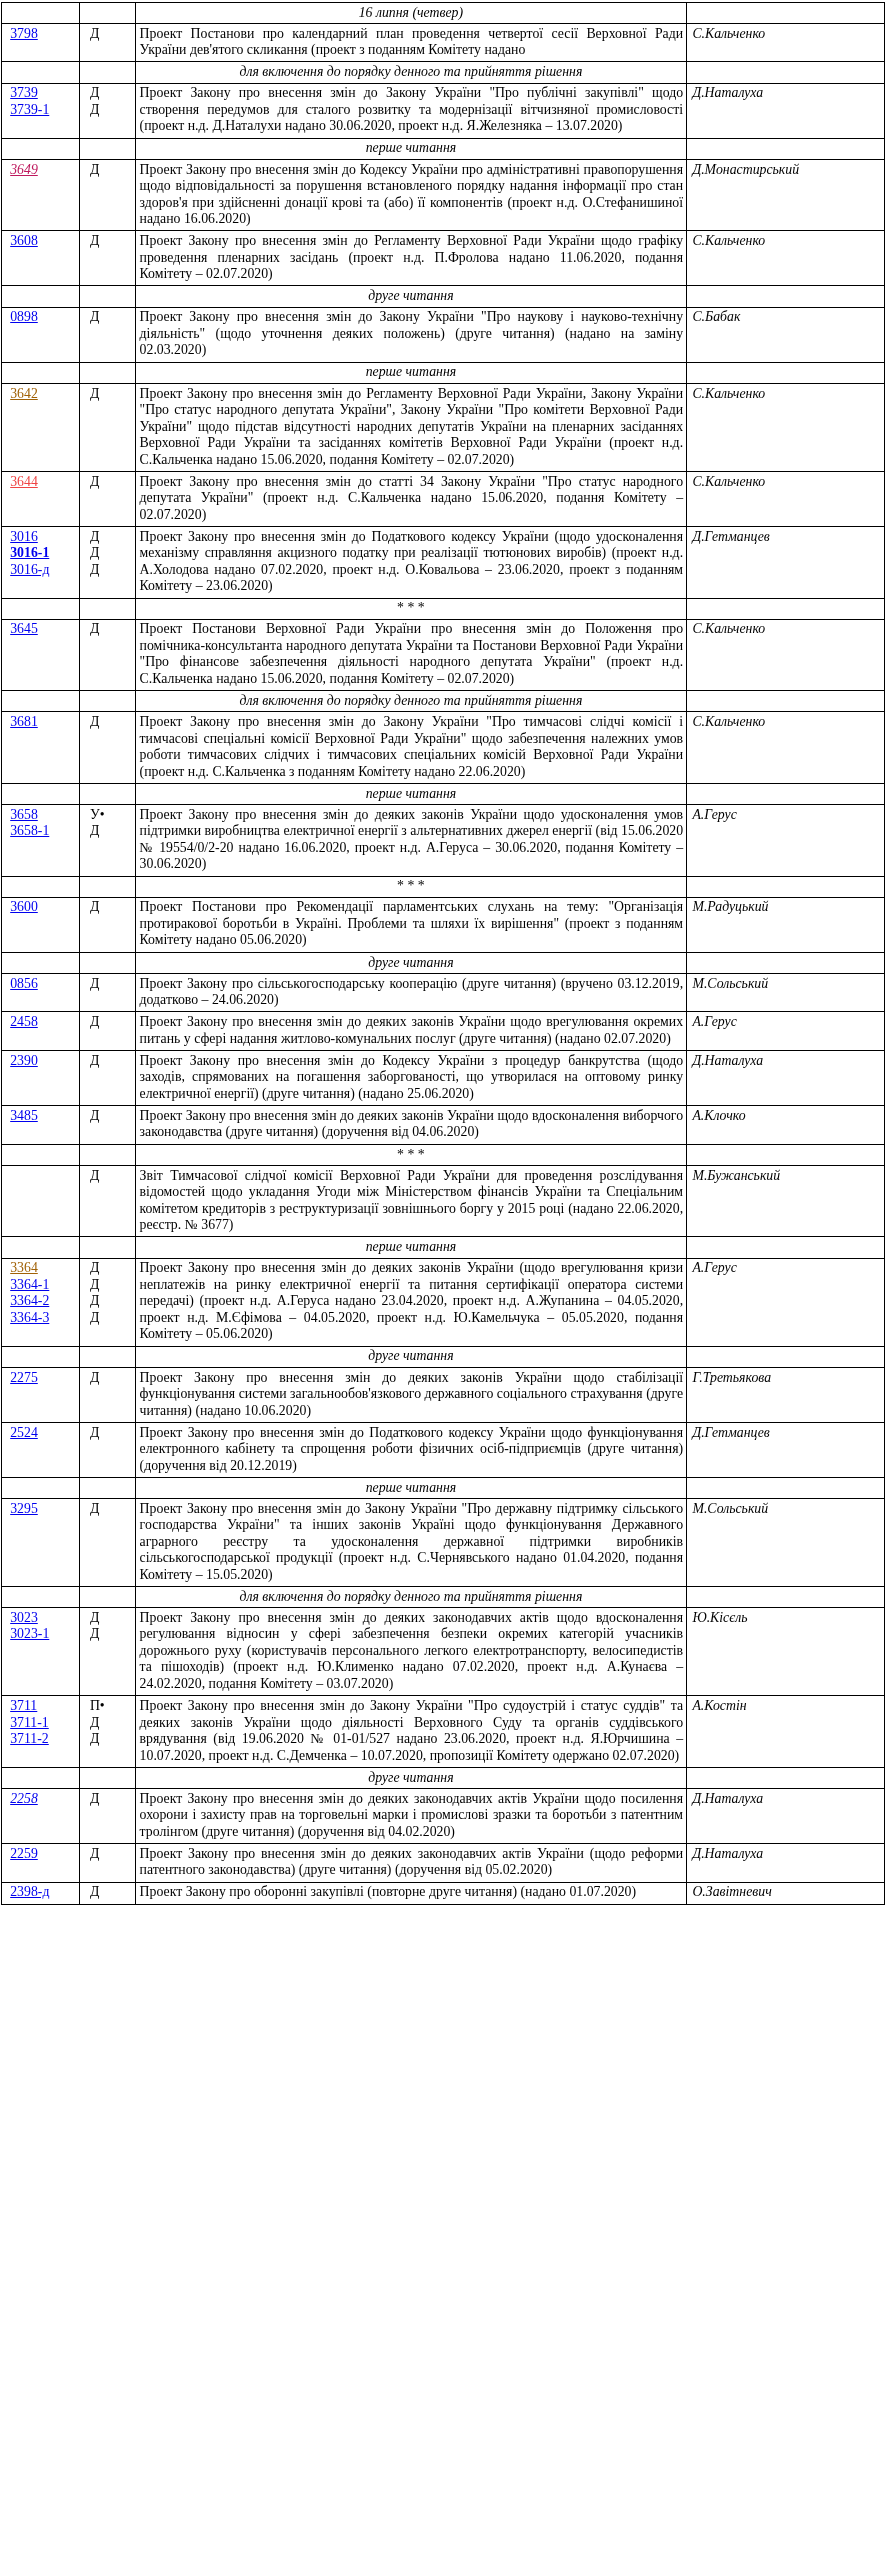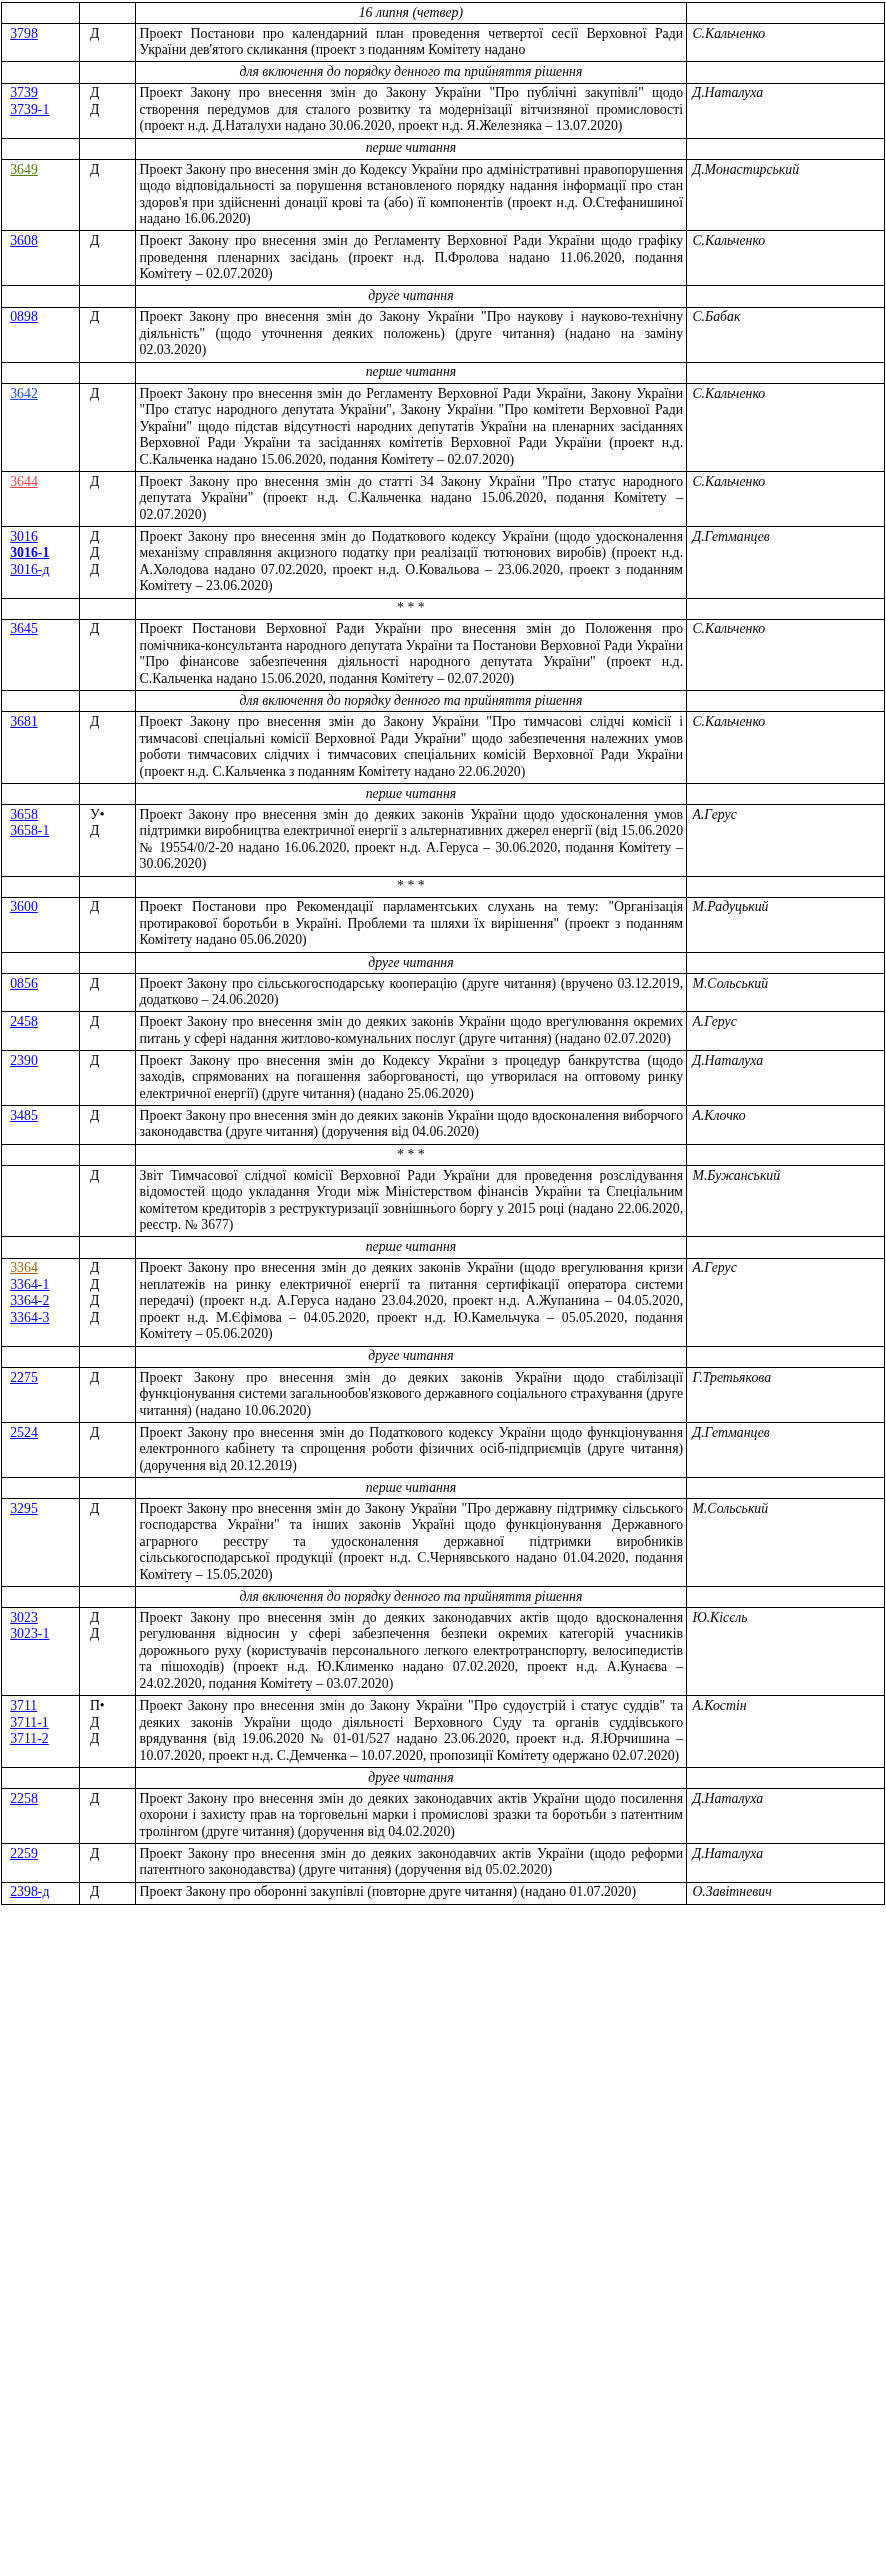--- a/index.html
+++ b/index.html
@@ -82,21 +82,21 @@
         <td class="author">Д.Наталуха</td>
       </tr>
       <tr class="section">
         <td class="num"></td>
         <td class="mark"></td>
         <td class="text">перше читання</td>
         <td class="author"></td>
       </tr>
       <tr class="bill">
         <td class="num">
-          <a class="bill-link" href="#" style="color: #4d7c0f;">3649</a>
+          <a class="bill-link" href="#" style="color: #be185d; font-style: italic;">3649</a>
         </td>
         <td class="mark">
           <span class="mark-line">Д</span>
         </td>
         <td class="text">Проект Закону про внесення змін до Кодексу України про адміністративні правопорушення щодо відповідальності за порушення встановленого порядку надання інформації про стан здоров'я при здійсненні донації крові та (або) її компонентів (проект н.д. О.Стефанишиної надано 16.06.2020)</td>
         <td class="author">Д.Монастирський</td>
       </tr>
       <tr class="bill">
         <td class="num">
           <a class="bill-link" href="#" style="color: rgb(0, 0, 238);">3608</a>
@@ -124,21 +124,21 @@
         <td class="author">С.Бабак</td>
       </tr>
       <tr class="section">
         <td class="num"></td>
         <td class="mark"></td>
         <td class="text">перше читання</td>
         <td class="author"></td>
       </tr>
       <tr class="bill">
         <td class="num">
-          <a class="bill-link" href="#" style="color: #1d4ed8;">3642</a>
+          <a class="bill-link" href="#" style="color: #a16207;">3642</a>
         </td>
         <td class="mark">
           <span class="mark-line">Д</span>
         </td>
         <td class="text">Проект Закону про внесення змін до Регламенту Верховної Ради України, Закону України "Про статус народного депутата України", Закону України "Про комітети Верховної Ради України" щодо підстав відсутності народних депутатів України на пленарних засіданнях Верховної Ради України та засіданнях комітетів Верховної Ради України (проект н.д. С.Кальченка надано 15.06.2020, подання Комітету – 02.07.2020)</td>
         <td class="author">С.Кальченко</td>
       </tr>
       <tr class="bill">
         <td class="num">
           <a class="bill-link" href="#" style="color: #ef4444;">3644</a>
@@ -386,21 +386,21 @@
         <td class="author">А.Костін</td>
       </tr>
       <tr class="section">
         <td class="num"></td>
         <td class="mark"></td>
         <td class="text">друге читання</td>
         <td class="author"></td>
       </tr>
       <tr class="bill">
         <td class="num">
-          <a class="bill-link" href="#" style="color: rgb(0, 0, 238);">2258</a>
+          <a class="bill-link" href="#" style="color: rgb(0, 0, 238); font-style: italic;">2258</a>
         </td>
         <td class="mark">
           <span class="mark-line">Д</span>
         </td>
         <td class="text">Проект Закону про внесення змін до деяких законодавчих актів України щодо посилення охорони і захисту прав на торговельні марки і промислові зразки та боротьби з патентним тролінгом (друге читання) (доручення від 04.02.2020)</td>
         <td class="author">Д.Наталуха</td>
       </tr>
       <tr class="bill">
         <td class="num">
           <a class="bill-link" href="#" style="color: rgb(0, 0, 238);">2259</a>

